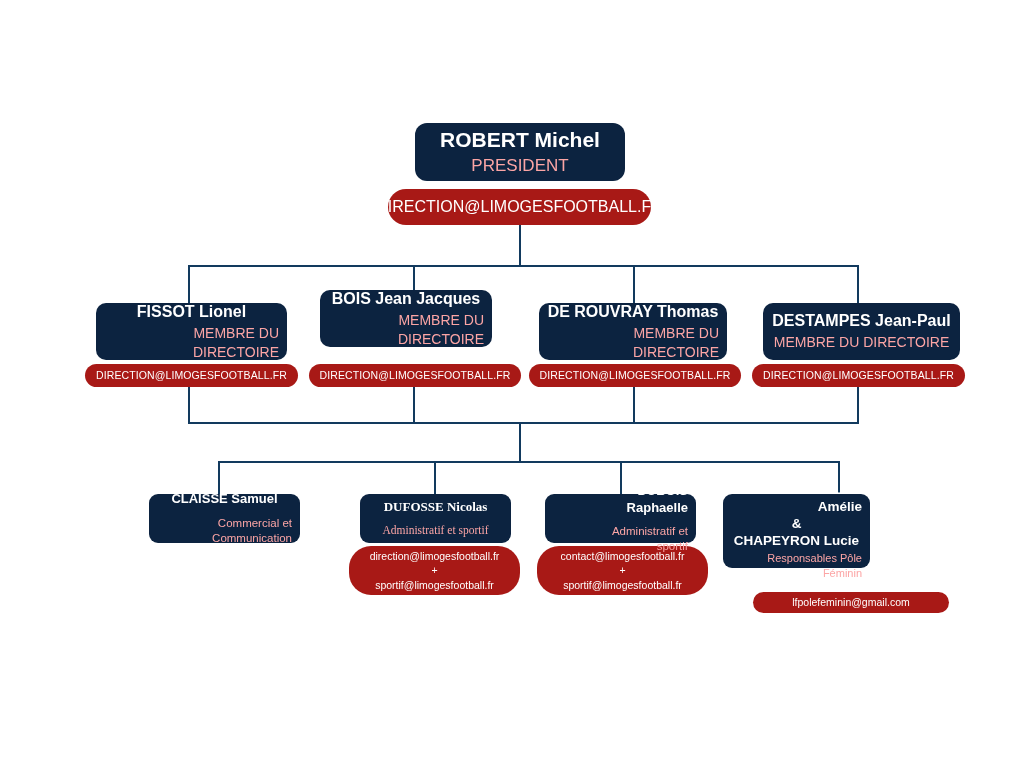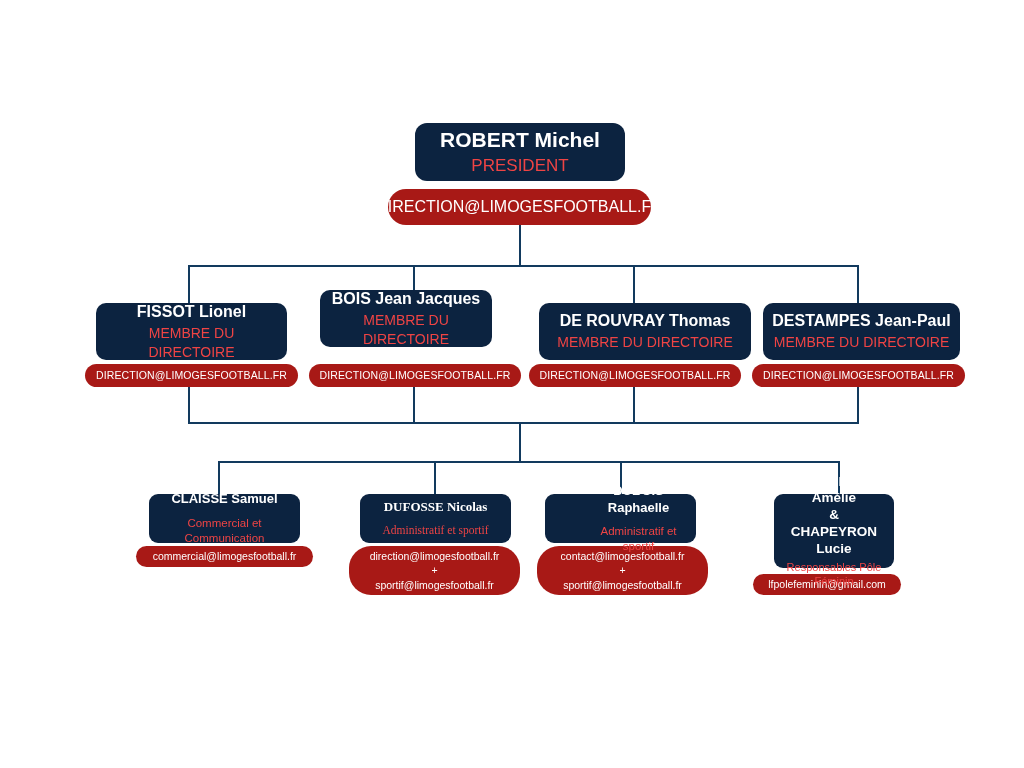--- a/index.html
+++ b/index.html
@@ -28,57 +28,57 @@
 
   
   .node {
     position: absolute;
     background: #0c2340;
     border-radius: 10px;
     display: flex;
     flex-direction: column;
     align-items: center;
     justify-content: center;
-    text-align: center;
+    text-align: right;
     color: #ffffff;
     padding: 4px 8px;
     z-index: 3;
   }
   .node .nm {
     font-weight: bold;
     color: #ffffff;
     line-height: 1.25;
   }
   .node .role {
-    color: #ef4444;
+    color: #fca5a5;
     line-height: 1.3;
   }
 
   
   #node-president { left: 415px; top: 123px; width: 210px; height: 58px; border-radius: 12px; }
   #node-president .nm   { font-size: 21px; }
   #node-president .role { font-size: 17px; margin-top: 1px; }
 
   
   .node-directoire { height: 57px; border-radius: 10px; }
   .node-directoire .nm   { font-size: 16px; }
   .node-directoire .role { font-size: 14px; margin-top: 2px; }
   #node-fissot     { left: 96px;  top: 303px; width: 191px; }
   #node-bois       { left: 320px; top: 290px; width: 172px; }
-  #node-rouvray    { left: 539px; top: 303px; width: 212px; }
+  #node-rouvray    { left: 539px; top: 303px; width: 188px; }
   #node-destampes  { left: 763px; top: 303px; width: 197px; }
 
   
   .node-staff { border-radius: 9px; }
   .node-staff .nm   { font-size: 13px; }
   .node-staff .role { font-size: 11.5px; margin-top: 8px; }
   #node-claisse   { left: 149px; top: 494px; width: 151px; height: 49px; }
   #node-dufosse   { left: 360px; top: 494px; width: 151px; height: 49px; font-family: Liberation Serif, serif; }
   #node-dubois    { left: 545px; top: 494px; width: 151px; height: 49px; padding-left: 44px; }
-  #node-crousillac{ left: 774px; top: 494px; width: 120px; height: 74px; }
+  #node-crousillac{ left: 723px; top: 494px; width: 147px; height: 74px; }
   #node-crousillac .nm   { font-size: 13.5px; }
   #node-crousillac .amp  { font-size: 13.5px; font-weight: bold; color:#ffffff; line-height:1.25; }
   #node-crousillac .role { font-size: 11px; margin-top: 2px; }
 
   
   .pill {
     position: absolute;
     background: #a81916;
     border-radius: 14px;
     color: #ffffff;
@@ -99,21 +99,21 @@
   .pill-directoire span { font-size: 10.5px; letter-spacing: .1px; }
   #pill-fissot    { left: 85px;  top: 364px; width: 213px; }
   #pill-bois      { left: 309px; top: 364px; width: 212px; }
   #pill-rouvray   { left: 529px; top: 364px; width: 212px; }
   #pill-destampes { left: 752px; top: 364px; width: 213px; }
 
   .pill-staff span { font-size: 10.5px; }
   #pill-claisse    { left: 136px; top: 546px; width: 177px; height: 21px; border-radius: 11px; }
   #pill-dufosse    { left: 349px; top: 546px; width: 171px; height: 49px; border-radius: 22px; }
   #pill-dubois     { left: 537px; top: 546px; width: 171px; height: 49px; border-radius: 22px; }
-  #pill-crousillac { left: 753px; top: 574px; width: 148px; height: 21px; border-radius: 11px; }
+  #pill-crousillac { left: 753px; top: 592px; width: 196px; height: 21px; border-radius: 11px; }
 </style>
 </head>
 <body>
 
 <div id="chart-root">
 
   <div class="line v" style="left:519px; top:225px; height:41px;"></div>
 
   <div class="line h" style="left:188px; top:265px; width:671px;"></div>
 
@@ -174,23 +174,20 @@
     <div class="nm">DESTAMPES Jean-Paul</div>
     <div class="role">MEMBRE DU DIRECTOIRE</div>
   </div>
   <div class="pill pill-directoire" id="pill-destampes">
     <span>DIRECTION@LIMOGESFOOTBALL.FR</span>
   </div>
 
   <div class="node node-staff" id="node-claisse">
     <div class="nm">CLAISSE Samuel</div>
     <div class="role">Commercial et Communication</div>
-  </div>
-  <div class="pill pill-staff" id="pill-claisse">
-    <span>commercial@limogesfootball.fr</span>
   </div>
 
   <div class="node node-staff" id="node-dufosse">
     <div class="nm">DUFOSSE Nicolas</div>
     <div class="role">Administratif et sportif</div>
   </div>
   <div class="pill pill-staff" id="pill-dufosse">
     <span>direction@limogesfootball.fr</span>
     <span>+</span>
     <span>sportif@limogesfootball.fr</span>

